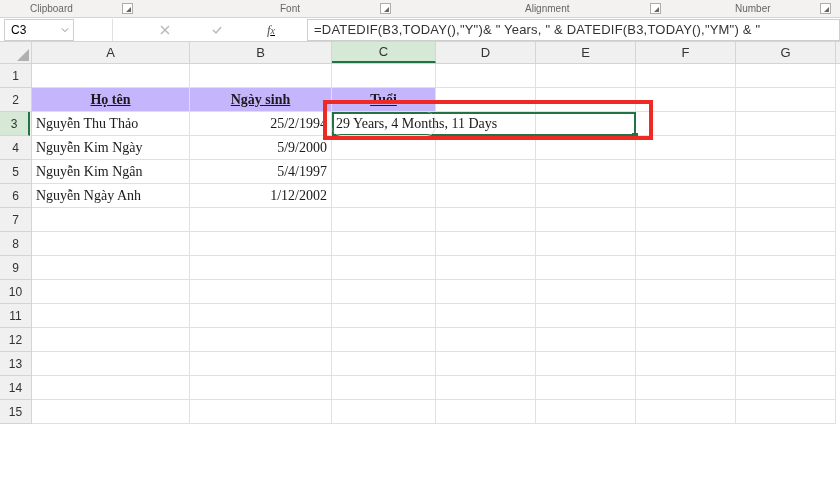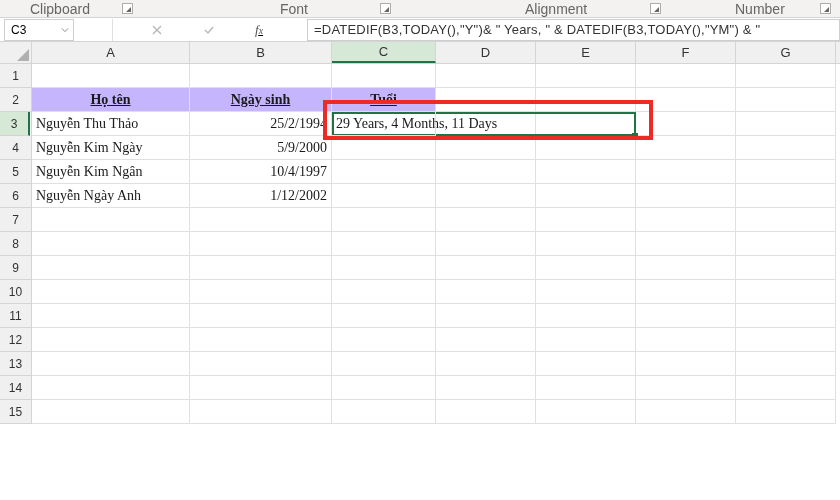--- a/index.html
+++ b/index.html
@@ -1,28 +1,28 @@
 <!DOCTYPE html>
 <html><head>
 <meta charset="utf-8">
 <style>
 * { box-sizing: border-box; margin: 0; padding: 0; }
 body { font-family: 'Segoe UI', Tahoma, sans-serif; font-size: 13px; background: #fff; overflow: hidden; width: 840px; height: 500px; position: relative; }
 
-.ribbon-groups { height: 18px; background: #f3f2f1; border-bottom: 1px solid #d4d4d4; display: flex; align-items: center; font-size: 14px; color: #666; position: relative; }
+.ribbon-groups { height: 18px; background: #f3f2f1; border-bottom: 1px solid #d4d4d4; display: flex; align-items: center; font-size: 10px; color: #666; position: relative; }
 .ribbon-group-label { position: absolute; text-align: center; }
 .dialog-launcher { position: absolute; width: 11px; height: 11px; border: 1px solid #adadad; background: #fff; cursor: pointer; }
 .dialog-launcher::after { content: ''; position: absolute; right: 1px; bottom: 1px; width: 0; height: 0; border-style: solid; border-width: 0 0 5px 5px; border-color: transparent transparent #666 transparent; }
 
 .formula-row { height: 24px; background: #fff; border-bottom: 1px solid #d4d4d4; display: flex; align-items: center; gap: 32px; }
 .name-box { width: 70px; height: 22px; border: 1px solid #cfcfcf; margin-left: 4px; display: flex; align-items: center; padding-left: 6px; font-size: 12px; background: #fff; position: relative; }
 .name-box-dropdown { position: absolute; right: 2px; width: 12px; height: 18px; display: flex; align-items: center; justify-content: center; }
 .name-box-dropdown svg { width: 8px; height: 8px; }
 .fb-divider { width: 1px; height: 22px; background: #e0e0e0; margin: 0 6px; }
-.fb-btn { width: 20px; height: 22px; display: flex; align-items: center; justify-content: flex-start; cursor: pointer; text-decoration: underline; }
+.fb-btn { width: 20px; height: 22px; display: flex; align-items: center; justify-content: flex-end; cursor: pointer; text-decoration: underline; }
 .fb-btn svg { width: 12px; height: 12px; }
 .formula-input { flex: 1; height: 22px; border: 1px solid #cfcfcf; padding-left: 6px; font-size: 13px; background: #fff; display: flex; align-items: center; color: #333; letter-spacing: 0.2px; }
 
 .sheet-wrap { position: relative; }
 .corner-cell { position: absolute; left: 0; top: 0; width: 32px; height: 22px; background: #f0f0f0; border-right: 1px solid #d4d4d4; border-bottom: 1px solid #d4d4d4; }
 .corner-cell::after { content: ''; position: absolute; right: 2px; bottom: 2px; width: 0; height: 0; border-style: solid; border-width: 0 0 12px 12px; border-color: transparent transparent #b0b0b0 transparent; }
 
 .col-headers { position: absolute; left: 32px; top: 0; right: 0; height: 22px; display: flex; background: #f0f0f0; border-bottom: 1px solid #d4d4d4; }
 .ch { border-right: 1px solid #d4d4d4; text-align: center; line-height: 22px; font-size: 13px; color: #333; cursor: pointer; }
 .ch.sel { background: #d6e9d6; border-bottom: 2px solid #217346; line-height: 20px; }
@@ -139,38 +139,38 @@
         <div class="cell cw-b header-y">Ngày sinh</div>
         <div class="cell cw-c header-y">Tuổi</div>
         <div class="cell cw-d"></div>
         <div class="cell cw-e"></div>
         <div class="cell cw-f"></div>
         <div class="cell cw-g"></div>
       </div>
       <div class="grow">
         <div class="cell cw-a">Nguyễn Thu Thảo</div>
         <div class="cell cw-b col-b">25/2/1994</div>
-        <div class="cell cw-c col-c-span" style="overflow: visible; position: relative; z-index: 2;">29 Years, 4 Months, 11 Days</div>
+        <div class="cell cw-c col-c-span" style="overflow: visible; position: relative; z-index: 2; border-radius: 9px;">29 Years, 4 Months, 11 Days</div>
         <div class="cell cw-d"></div>
         <div class="cell cw-e"></div>
         <div class="cell cw-f"></div>
         <div class="cell cw-g"></div>
       </div>
       <div class="grow">
         <div class="cell cw-a">Nguyễn Kim Ngày</div>
         <div class="cell cw-b col-b">5/9/2000</div>
         <div class="cell cw-c"></div>
         <div class="cell cw-d"></div>
         <div class="cell cw-e"></div>
         <div class="cell cw-f"></div>
         <div class="cell cw-g"></div>
       </div>
       <div class="grow">
         <div class="cell cw-a">Nguyễn Kim Ngân</div>
-        <div class="cell cw-b col-b">10/4/1997</div>
+        <div class="cell cw-b col-b">5/4/1997</div>
         <div class="cell cw-c"></div>
         <div class="cell cw-d"></div>
         <div class="cell cw-e"></div>
         <div class="cell cw-f"></div>
         <div class="cell cw-g"></div>
       </div>
       <div class="grow">
         <div class="cell cw-a">Nguyễn Ngày Anh</div>
         <div class="cell cw-b col-b">1/12/2002</div>
         <div class="cell cw-c"></div>

